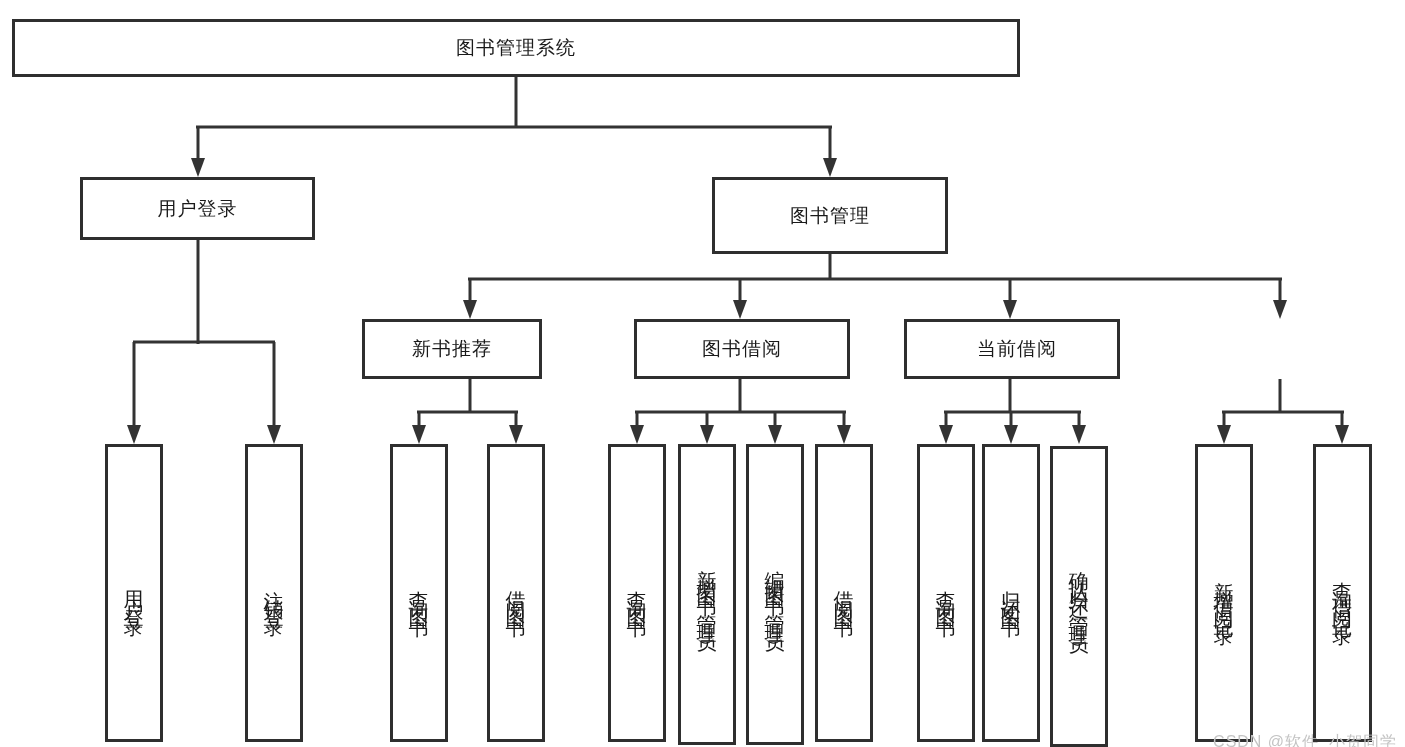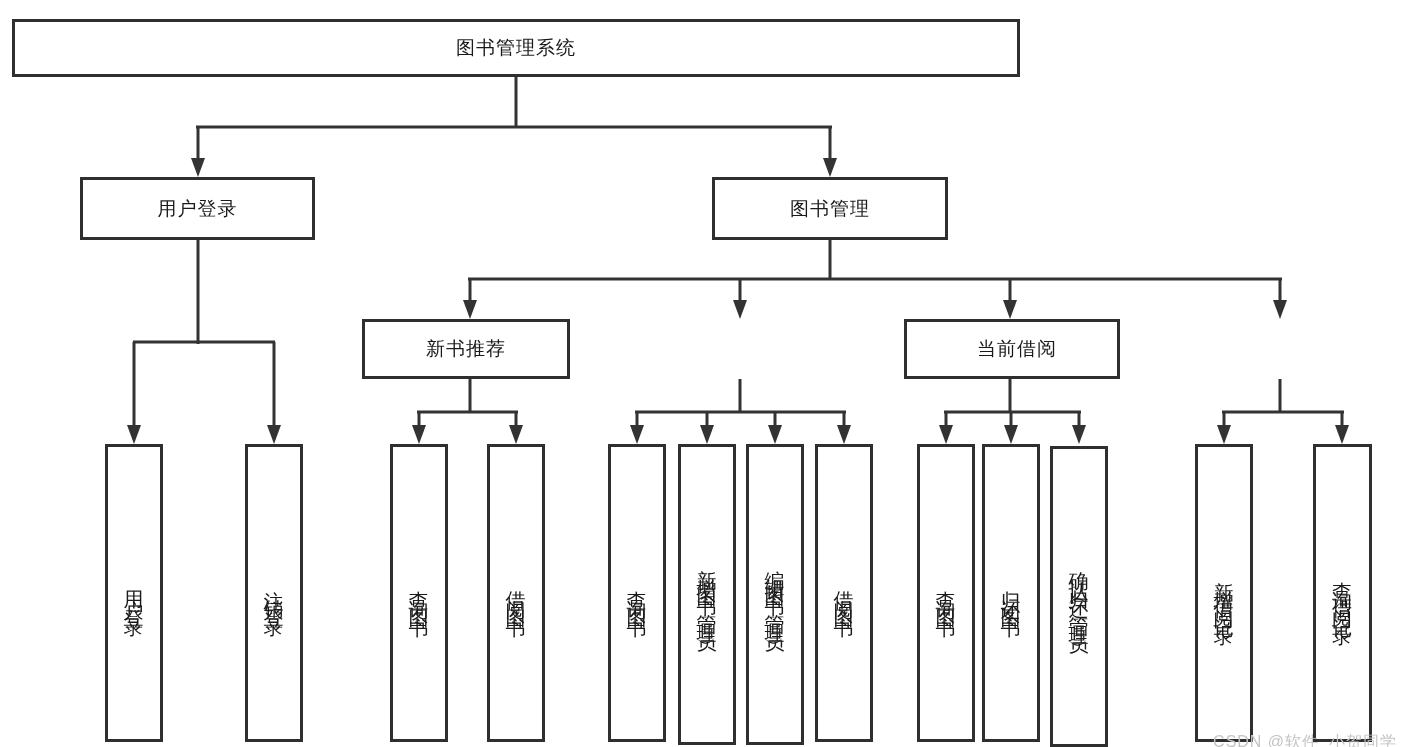--- a/index.html
+++ b/index.html
@@ -131,23 +131,24 @@
     <line x1="1222" y1="405" x2="1344" y2="405"></line>
     <line x1="1224" y1="405" x2="1224" y2="420"></line>
     <polygon points="1217,418 1231,418 1224,437"></polygon>
     <line x1="1342" y1="405" x2="1342" y2="420"></line>
     <polygon points="1335,418 1349,418 1342,437"></polygon>
   </svg>
 
   <div class="node hbox" style="left:12px; top:12px; width:1008px; height:58px;">图书管理系统</div>
 
   <div class="node hbox" style="left:80px; top:170px; width:235px; height:63px;">用户登录</div>
-  <div class="node hbox" style="left:712px; top:170px; width:236px; height:63px;">图书管理</div>
+  <div class="node hbox" style="left:712px; top:170px; width:236px; height:77px;">图书管理</div>
 
-  <div class="node hbox" style="left:362px; top:312px; width:208px; height:60px;">新书推荐</div>
+  <div class="node hbox" style="left:362px; top:312px; width:180px; height:60px;">新书推荐</div>
+  <div class="node hbox" style="left:634px; top:312px; width:216px; height:60px;">图书借阅</div>
   <div class="node hbox" style="left:904px; top:312px; width:216px; height:60px;padding-left:10px;">当前借阅</div>
 
   <div class="node vbox" style="left:105px; top:437px; width:58px; height:298px;">
     <span class="vtext">用户登录</span>
   </div>
   <div class="node vbox" style="left:245px; top:437px; width:58px; height:298px;">
     <span class="vtext">注销登录</span>
   </div>
 
   <div class="node vbox" style="left:390px; top:437px; width:58px; height:298px;">

